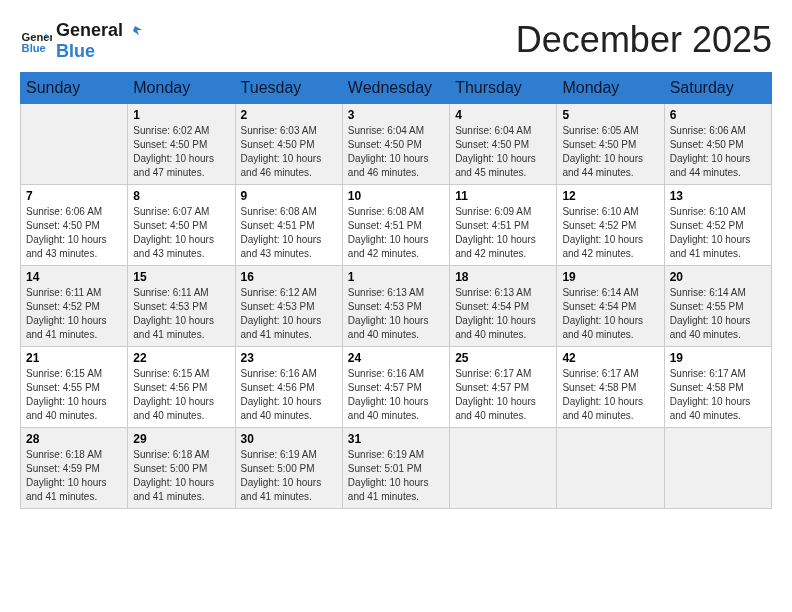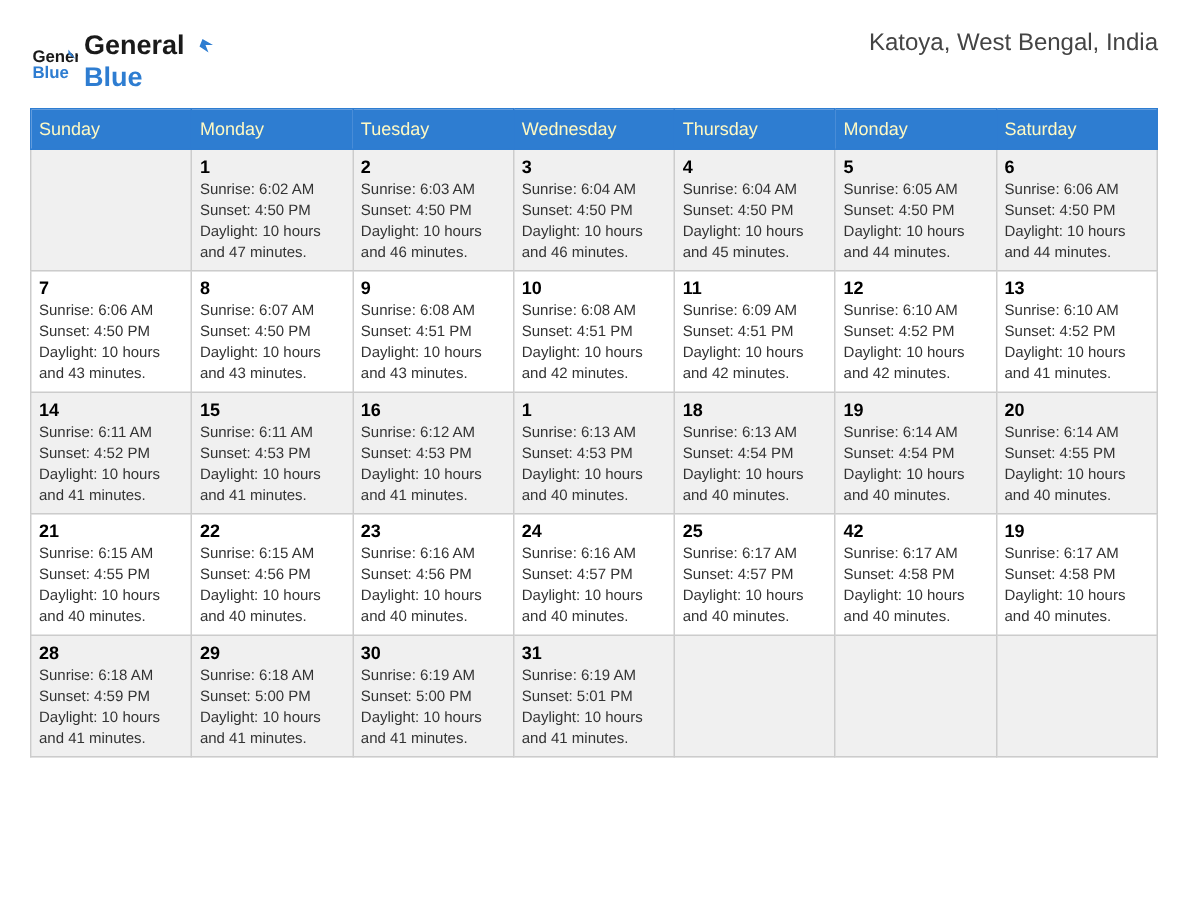--- a/index.html
+++ b/index.html
@@ -38,24 +38,24 @@
       font-size: 16px;
       color: #444;
     }
     .calendar {
       width: 100%;
       border-collapse: collapse;
       font-size: 11px;
     }
     .calendar th {
       background: #2e7dd1;
-      color: #fef9c3;
+      color: #0f172a;
       text-align: left;
       padding: 6px 5px;
-      font-size: 12px;
+      font-size: 16px;
       font-weight: normal;
       border: 1px solid #2e7dd1;
       margin-top: 36px;
     }
     .calendar td {
       border: 1px solid #ccc;
       vertical-align: top;
       padding: 4px 5px;
       width: calc(100% / 7);
       height: 80px;
@@ -95,21 +95,21 @@
       <div style="display:flex; align-items:center; gap:2px;">
         <span style="font-size:18px; font-weight:bold; color:#1a1a1a;">General</span>
         <svg width="18" height="18" viewBox="0 0 18 18">
           <polygon points="10,4 17,8 12,8 14,13 8,9" fill="#2e7dd1"></polygon>
         </svg>
       </div>
       <div style="font-size:18px; font-weight:bold; color:#2e7dd1;">Blue</div>
     </div>
   </div>
   <div class="title-block">
-    <div class="location">Katoya, West Bengal, India</div>
+    <div class="month-title">December 2025</div>
   </div>
 </div>
 
 <table class="calendar">
   <thead>
     <tr>
     <th>Sunday</th>
         <th>Monday</th>
         <th>Tuesday</th>
         <th>Wednesday</th>

